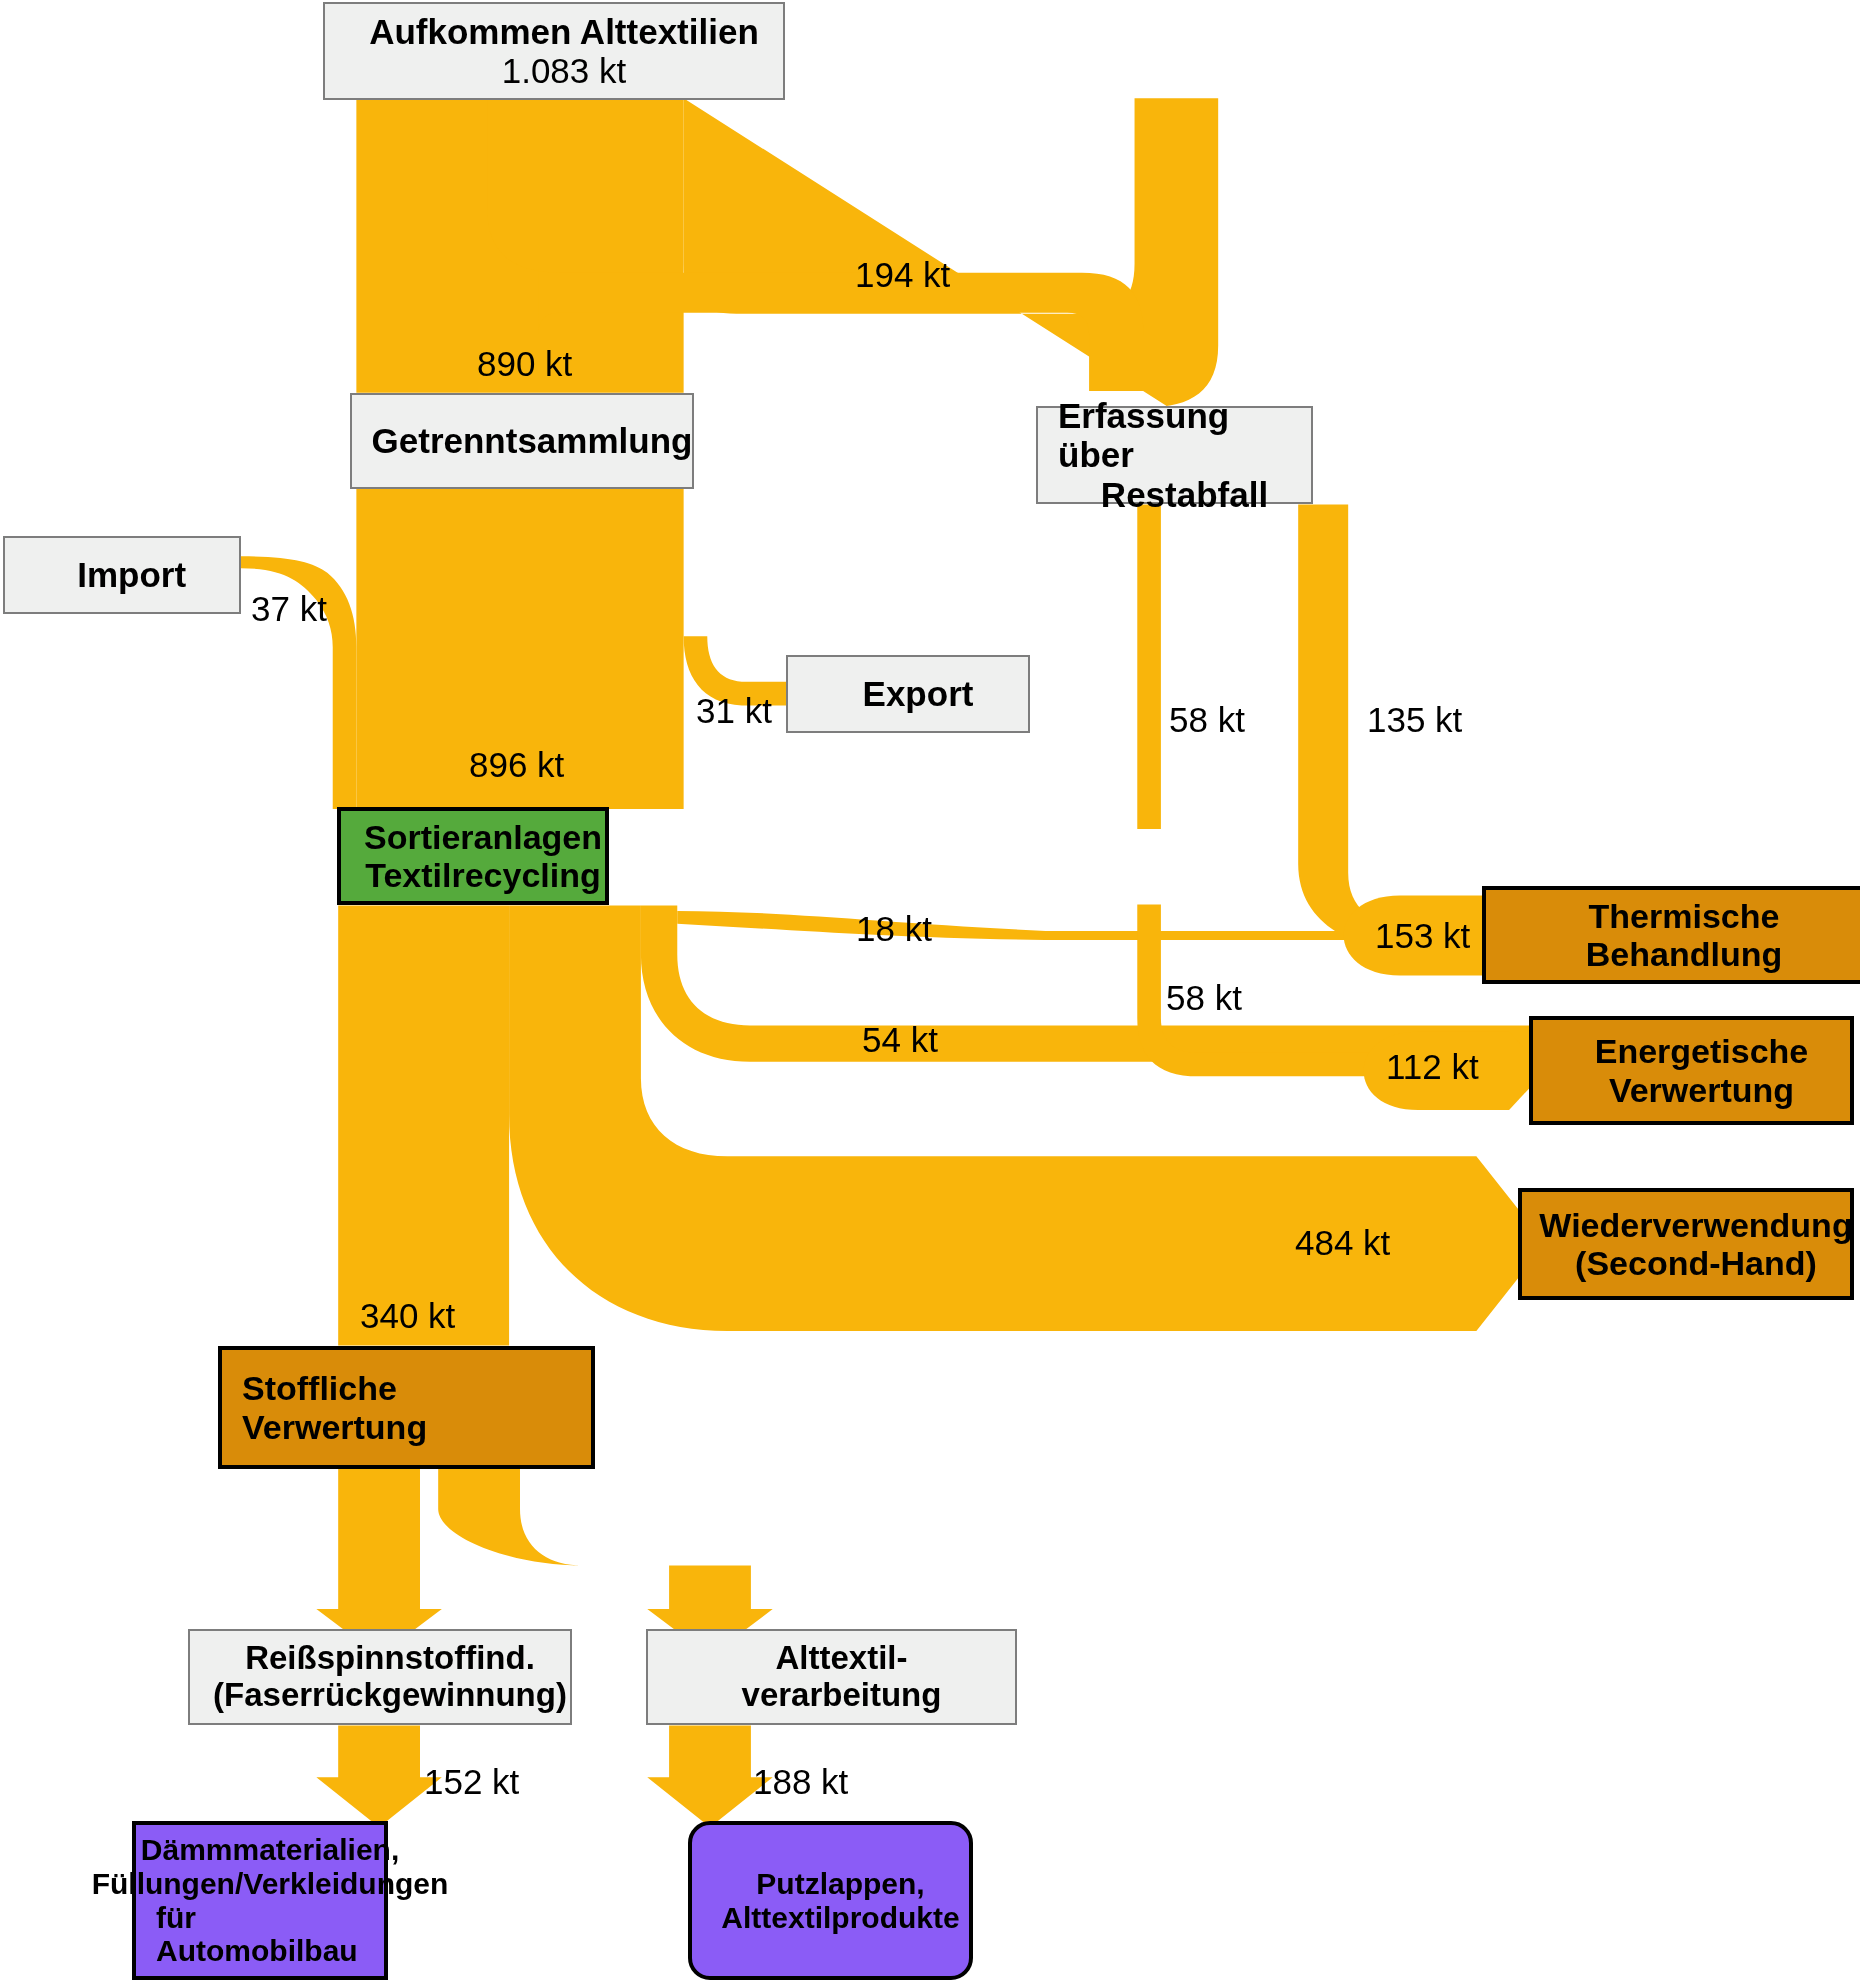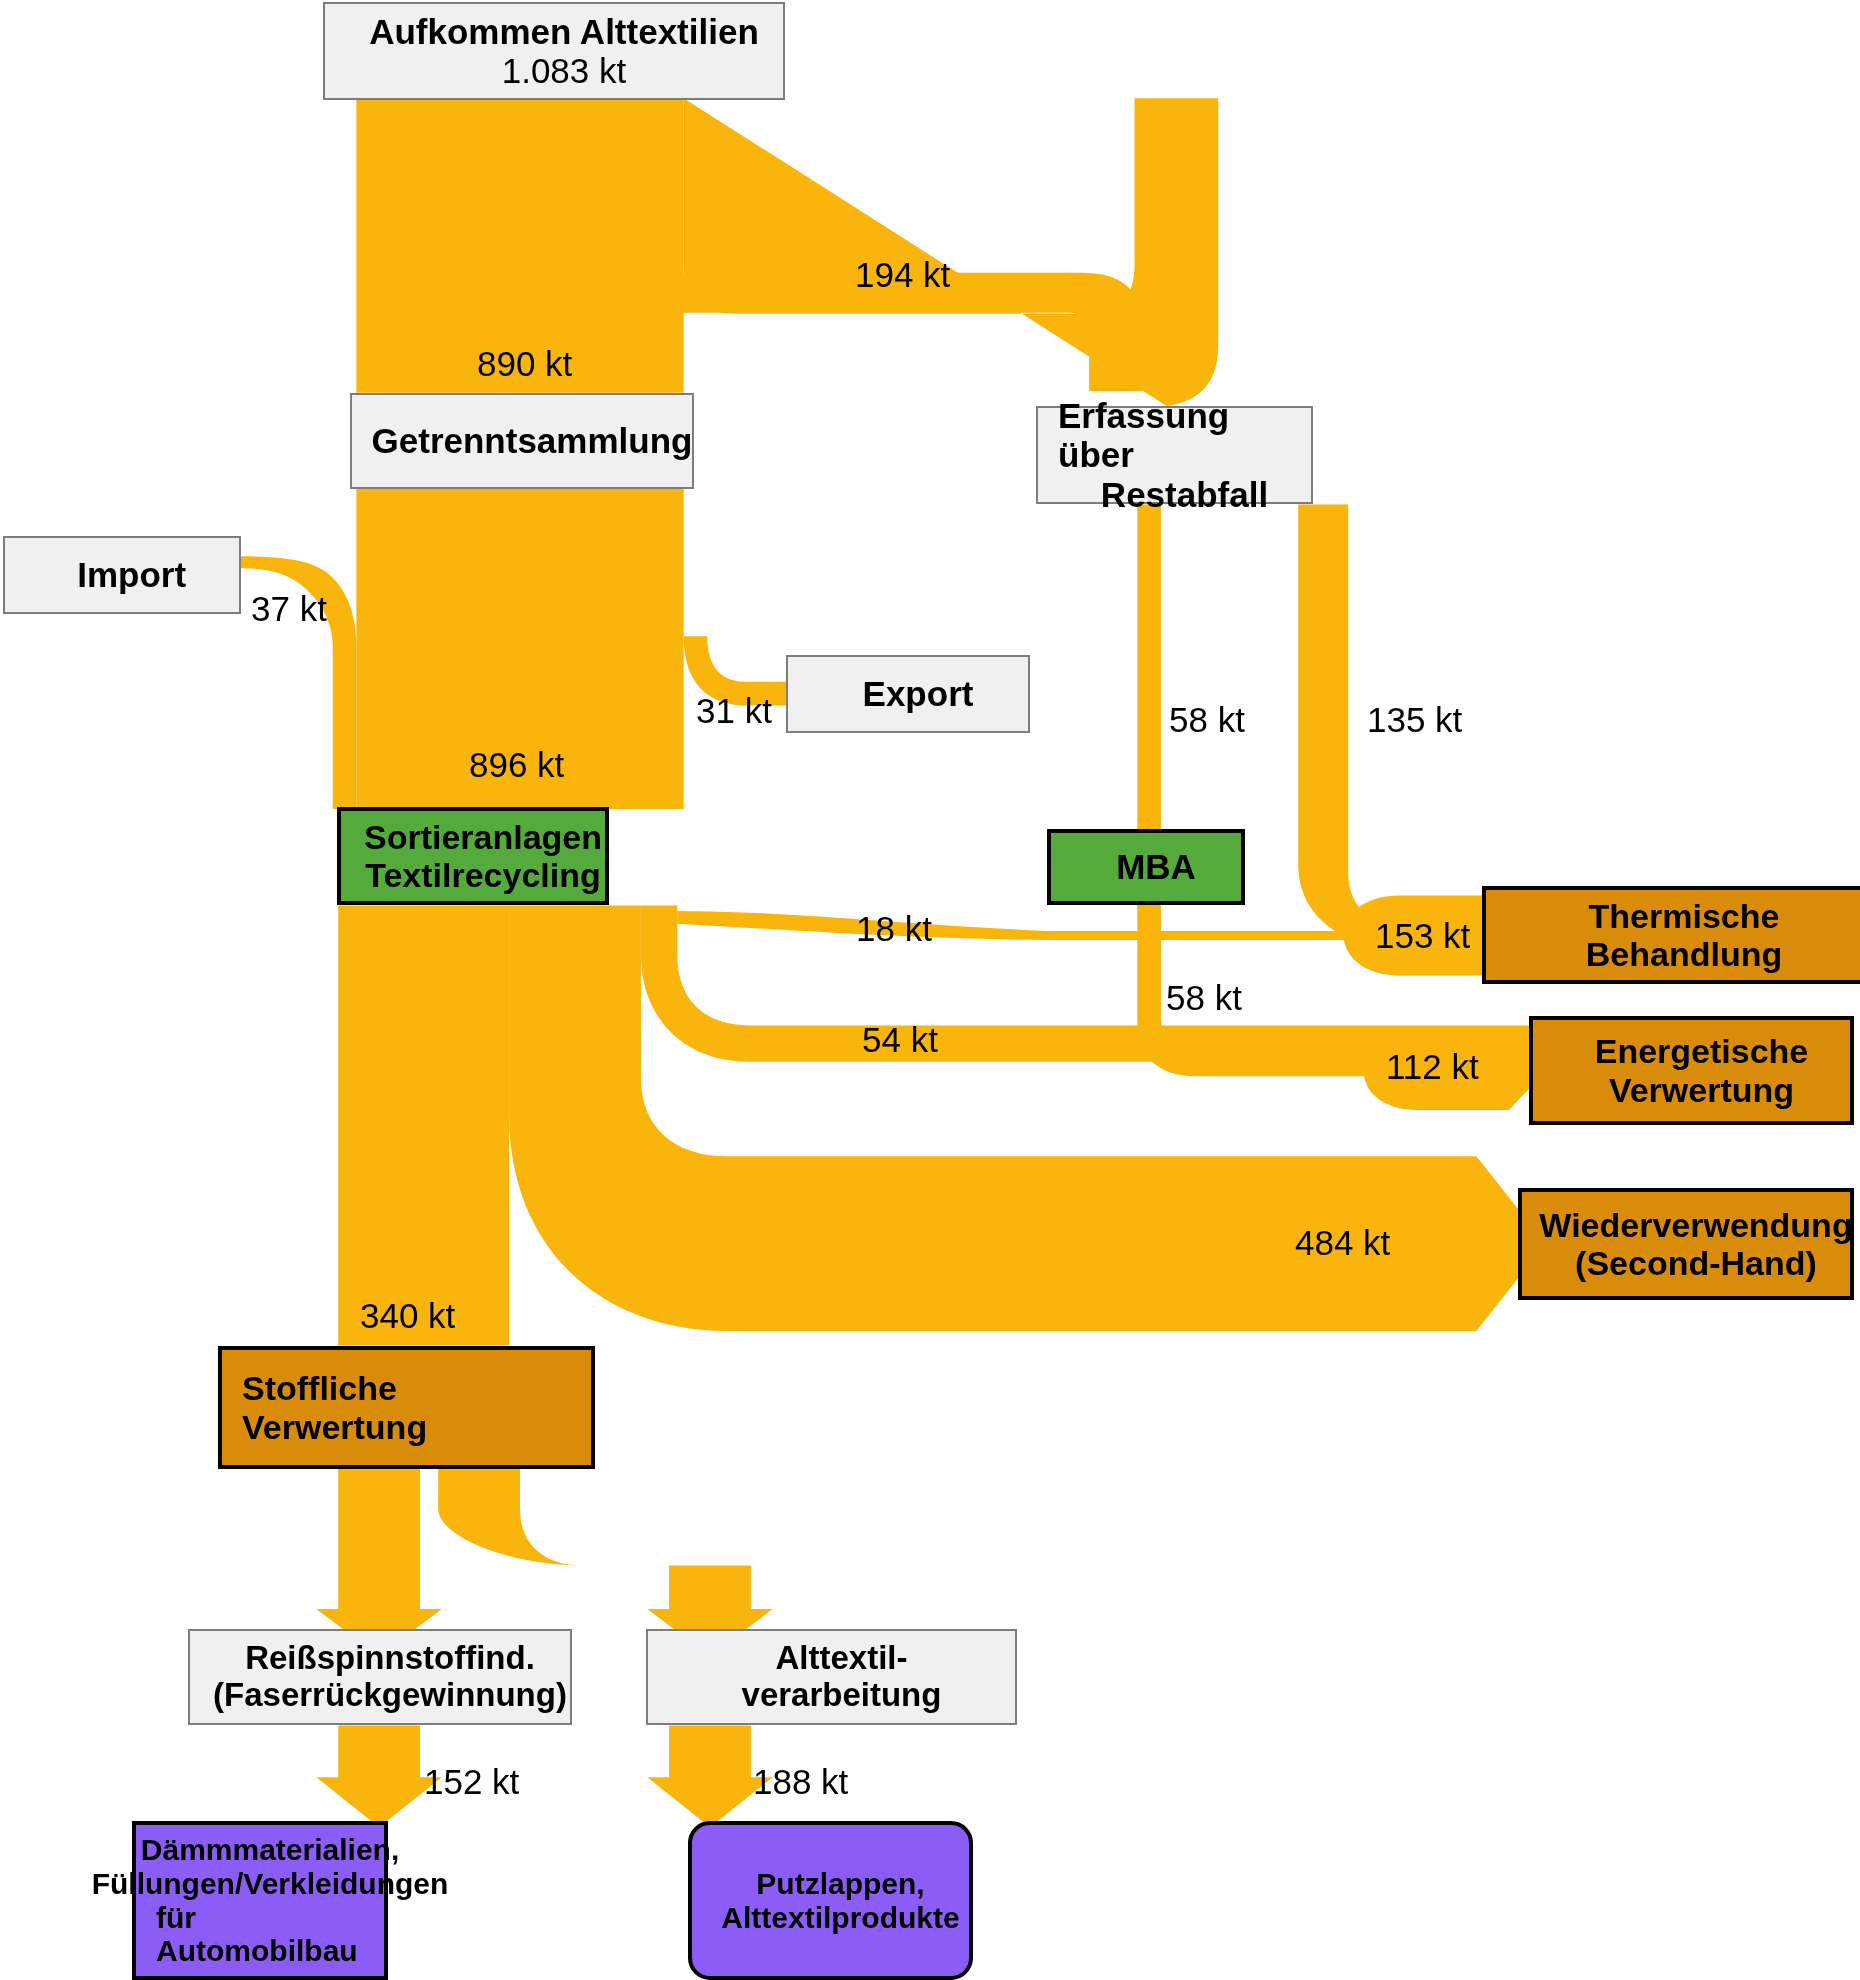--- a/index.html
+++ b/index.html
@@ -213,23 +213,20 @@
 
   <div class="node grey" style="left:786px;top:655px;width:244px;height:78px;font-size:35px;">
     <div class="ttl">Export</div>
   </div>
 
   <div class="node green" style="left:337px;top:807px;width:272px;height:98px;font-size:34px;">
     <div class="ttl">Sortieranlagen</div>
     <div class="ttl">Textilrecycling</div>
   </div>
 
-  <div class="node green" style="left:1047px;top:829px;width:198px;height:76px;font-size:35px;">
-    <div class="ttl">MBA</div>
-  </div>
 
   <div class="node orange" style="left:1482px;top:886px;width:384px;height:98px;font-size:34px;">
     <div class="ttl">Thermische</div>
     <div class="ttl">Behandlung</div>
   </div>
 
   <div class="node orange" style="left:1529px;top:1016px;width:325px;height:109px;font-size:34px;">
     <div class="ttl">Energetische</div>
     <div class="ttl">Verwertung</div>
   </div>

